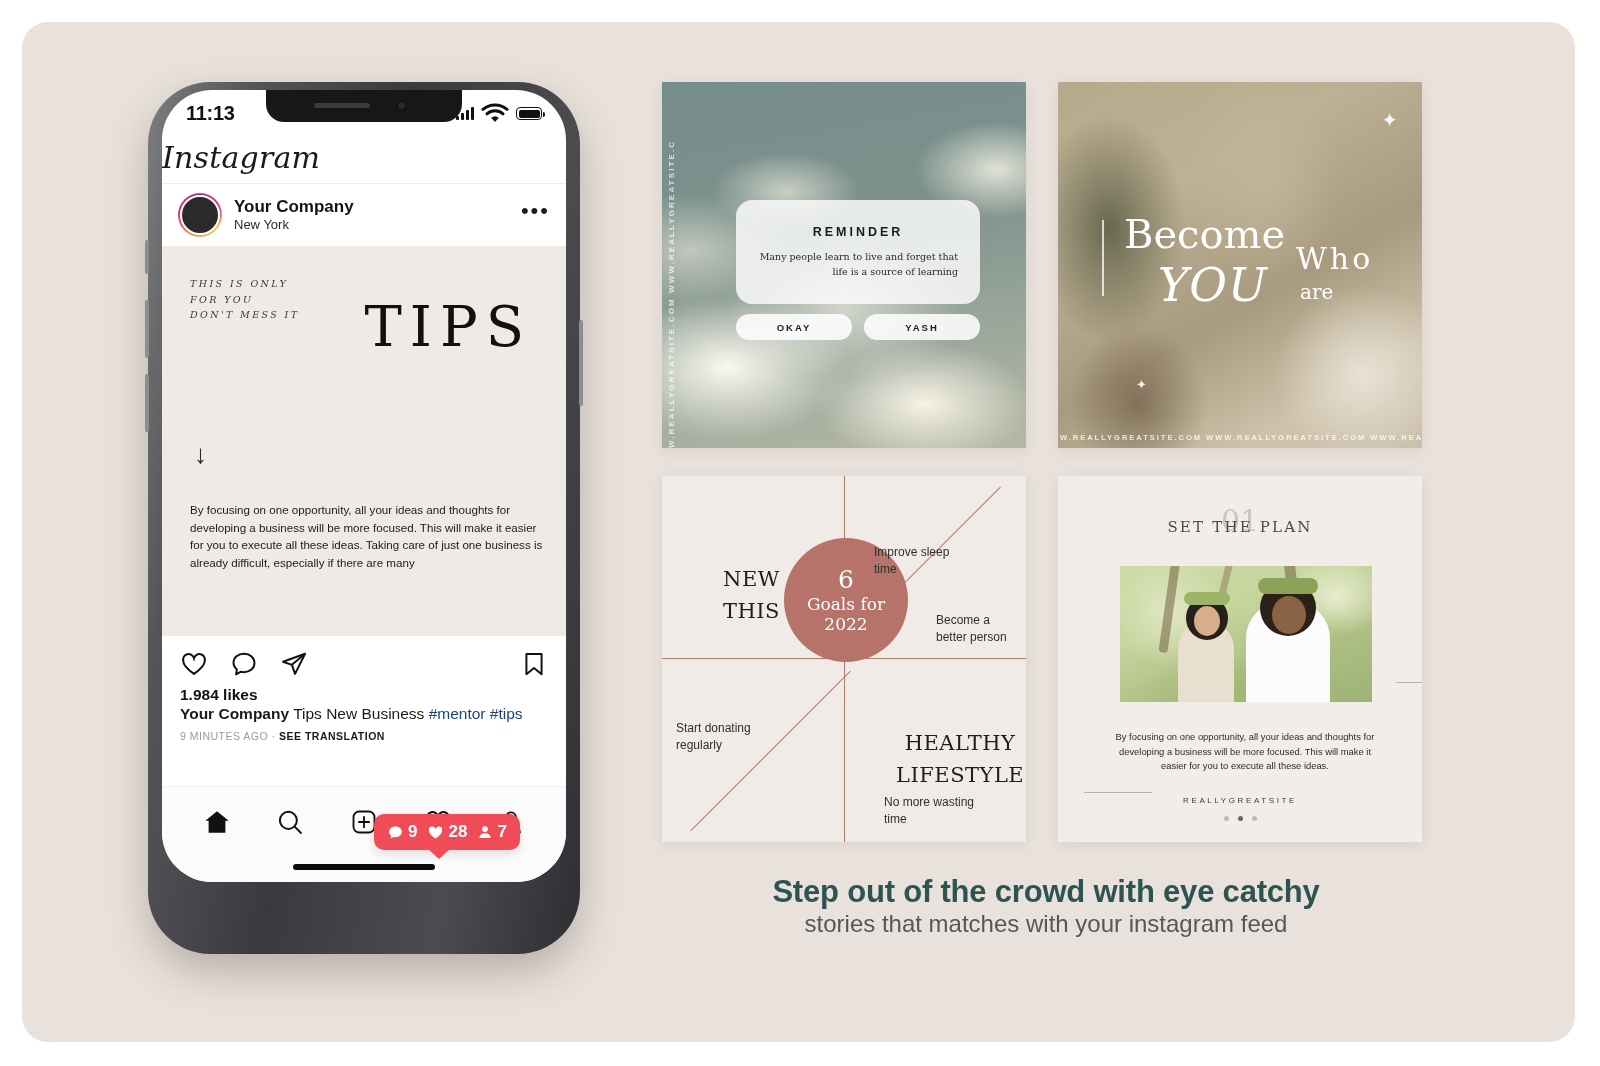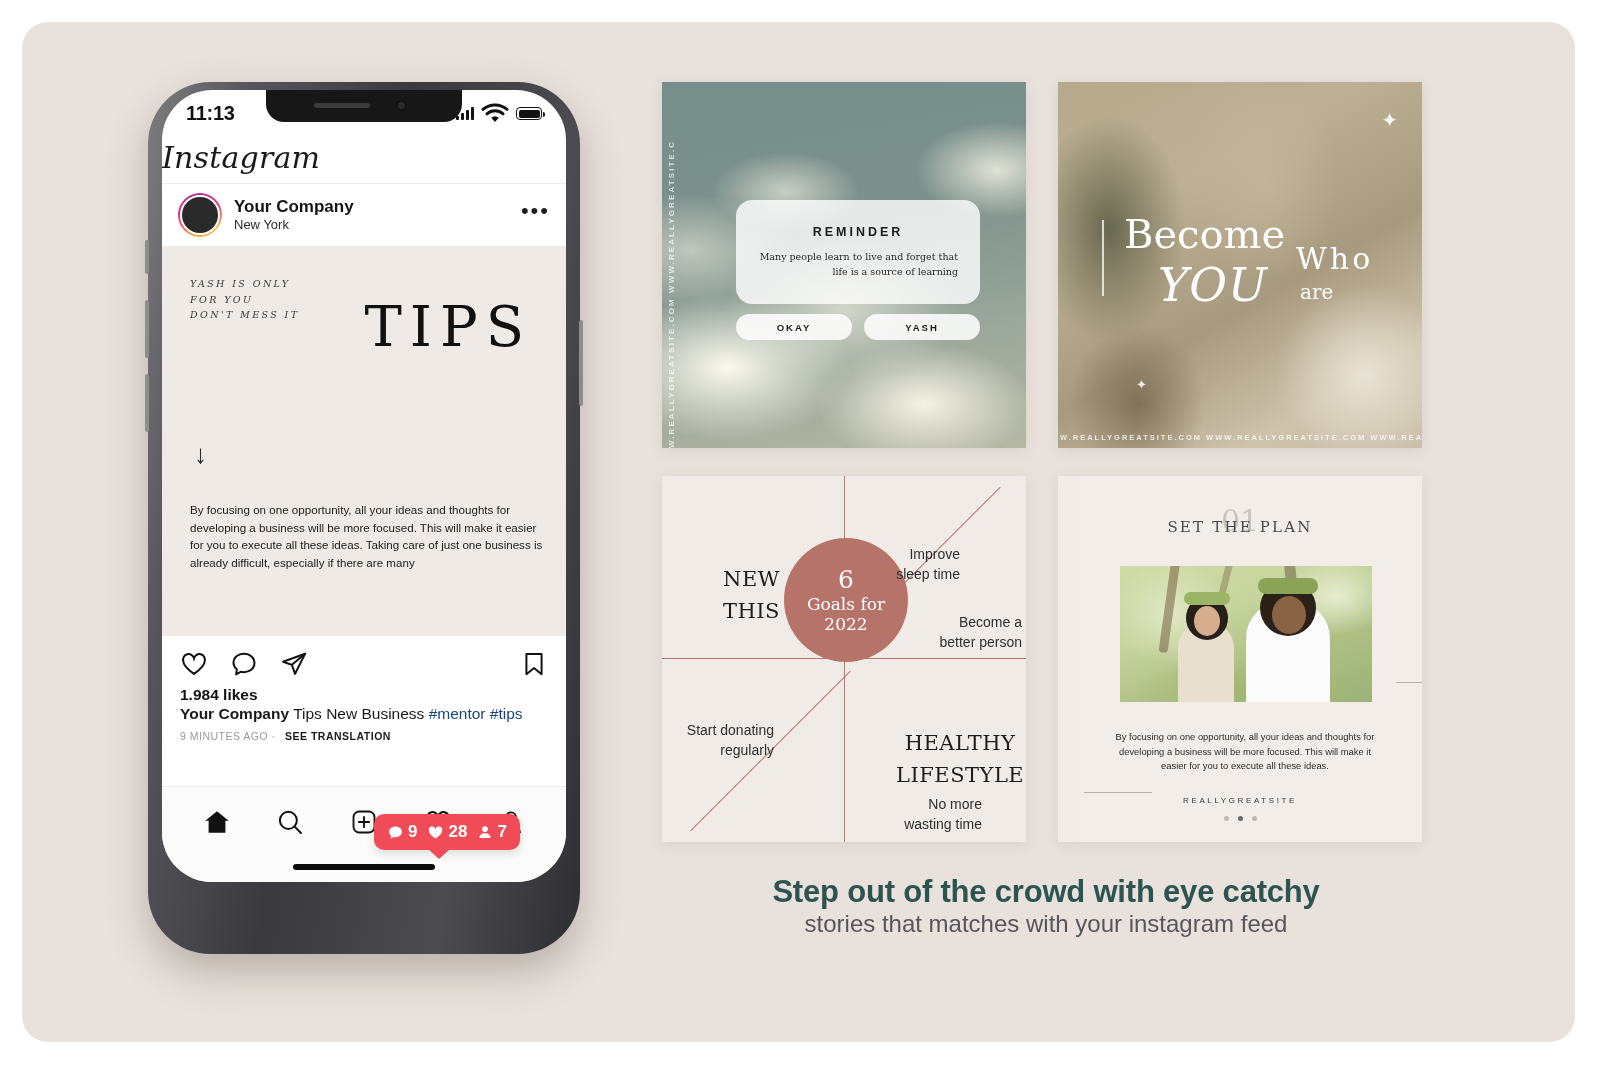--- a/index.html
+++ b/index.html
@@ -75,21 +75,21 @@
 
   .actions { display: flex; align-items: center; padding: 14px 18px 6px 18px; background: #fff; }
   .actions .grp { display: flex; gap: 22px; flex: 1 1 auto; }
   .icn { width: 28px; height: 28px; display: block; }
   .meta { padding: 2px 18px 0 18px; background: #fff; }
   .likes { font-size: 15.5px; font-weight: 700; color: #111; }
   .caption { font-size: 15.5px; color: #1a1a1a; margin-top: 1px; }
   .caption b { font-weight: 700; }
   .caption .tag { color: #18457e; }
   .time-row { margin-top: 7px; font-size: 10.5px; letter-spacing: 0.5px; color: #9a9a9a; }
-  .time-row .xlate { color: #1a1a1a; font-weight: 700; margin-left: 6px; }
+  .time-row .xlate { color: #1a1a1a; font-weight: 700; margin-left: 0; }
 
   .badge-wrap { position: absolute; left: 212px; top: 724px; z-index: 20; }
   .badge {
     background: #ef4c57; color: #fff; border-radius: 10px; padding: 8px 13px;
     display: flex; align-items: center; gap: 10px; font-size: 17px; font-weight: 600;
     box-shadow: 0 4px 10px rgba(0,0,0,0.12);
   }
   .badge .bi { display: flex; align-items: center; gap: 4px; }
   .badge-tail { position: absolute; left: 54px; bottom: -9px; width: 0; height: 0;
                 border-left: 11px solid transparent; border-right: 11px solid transparent; border-top: 10px solid #ef4c57; }
@@ -164,21 +164,21 @@
     position: absolute; left: 122px; top: 62px; width: 124px; height: 124px; border-radius: 50%;
     background: #b5736a; color: #fff; display:flex; flex-direction:column; align-items:center; justify-content:center;
     font-family: "DejaVu Serif", serif; line-height: 1.12;
   }
   .gcircle .n { font-size: 25px; }
   .gcircle .t1 { font-size: 17px; margin-top: 1px; }
   .gcircle .t2 { font-size: 17px; }
   .gbig { position: absolute; font-family: "DejaVu Serif", serif; font-size: 21px; color: #1d1d1d; line-height: 1.5; letter-spacing: 0.5px; }
   .gbig.hobby { left: 61px; top: 88px; text-align: center; }
   .gbig.health { left: 234px; top: 252px; text-align: center; }
-  .gsmall { position: absolute; font-size: 14px; color: #2f2f2f; line-height: 1.45; text-align: right; }
+  .gsmall { position: absolute; font-size: 12px; color: #2f2f2f; line-height: 1.45; text-align: left; }
   .gs1 { left: 212px; top: 68px; width: 86px; }
   .gs2 { left: 274px; top: 136px; width: 86px; }
   .gs3 { left: 14px; top: 244px; width: 98px; }
   .gs4 { left: 222px; top: 318px; width: 98px; }
 
   
   .plan { position: absolute; inset: 0; background: #f1ece7; }
   .plan-inner { position: absolute; left: 22px; top: 0; right: 0; bottom: 0; background: #f2ede8; }
   .plan-num { position: absolute; left: 50%; transform: translateX(-50%); top: 30px;
               font-family: "DejaVu Serif", serif; font-size: 30px; color: #cdc4bb; line-height: 1; }
@@ -264,21 +264,21 @@
             </span>
           <div class="post-head-text">
             <div class="ph-name">Your Company</div>
             <div class="ph-loc">New York</div>
           </div>
           <div class="dots">•••</div>
         </div>
 
         <div class="post-media">
           <div class="pm-kicker">
-            <div>YASH IS ONLY</div>
+            <div>THIS IS ONLY</div>
             <div>FOR YOU</div>
             <div>DON'T MESS IT</div>
           </div>
           <div class="pm-title">TIPS</div>
           <div class="pm-arrow">↓</div>
           <div class="pm-body">By focusing on one opportunity, all your ideas and thoughts for developing a business will be more focused. This will make it easier for you to execute all these ideas. Taking care of just one business is already difficult, especially if there are many</div>
         </div>
 
         <div class="actions">
           <div class="grp">

